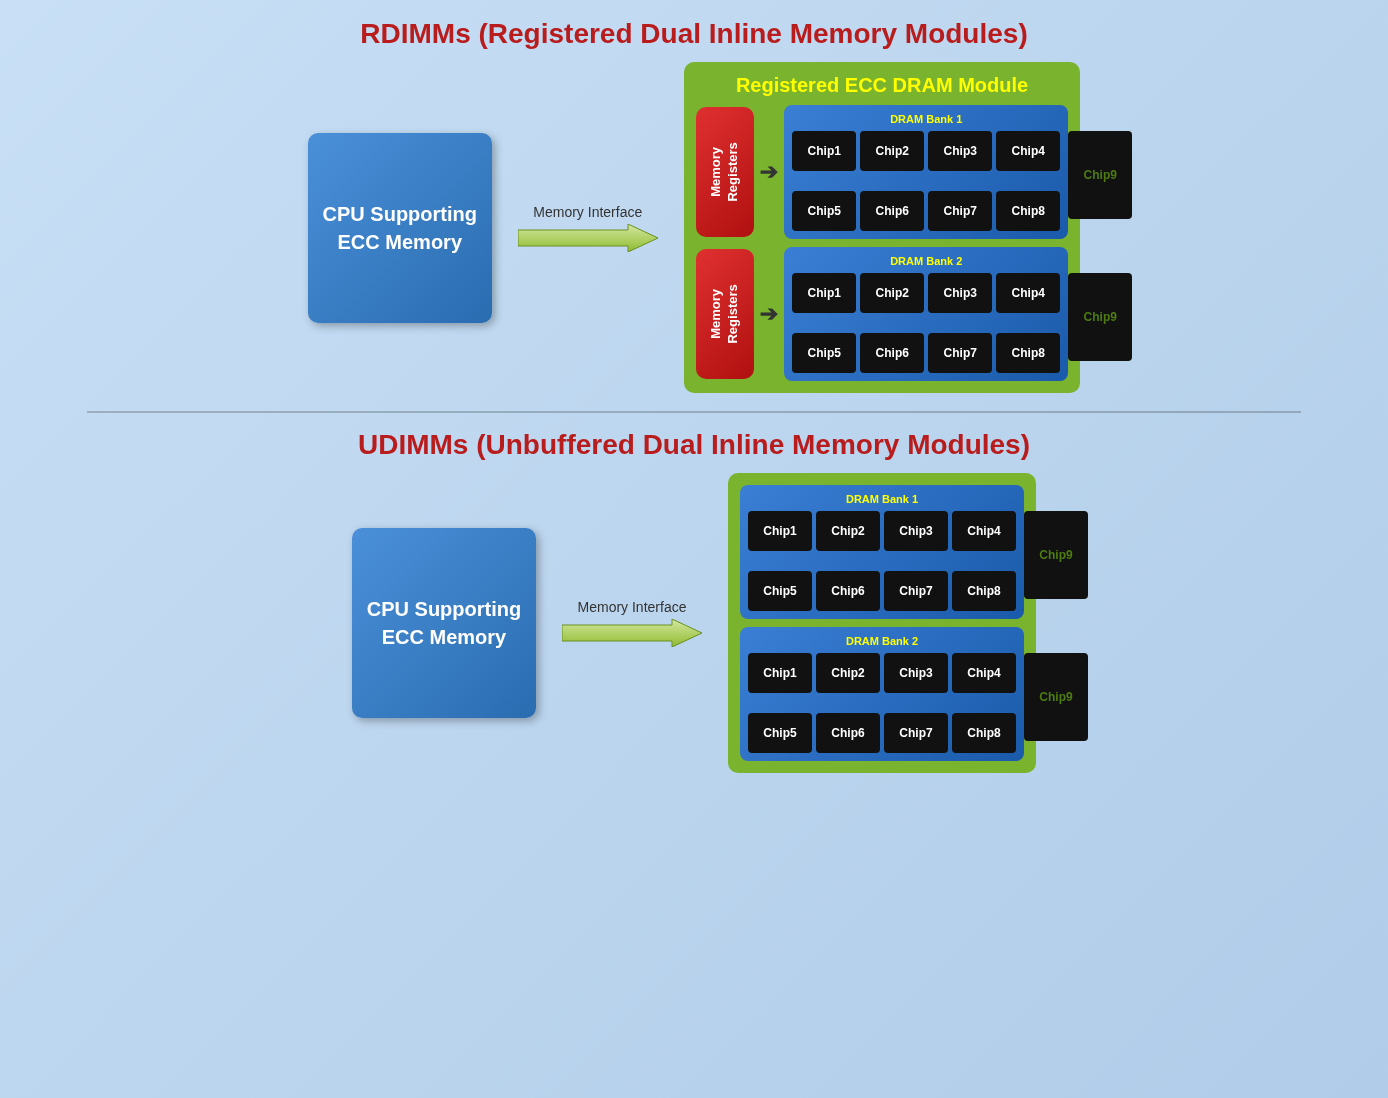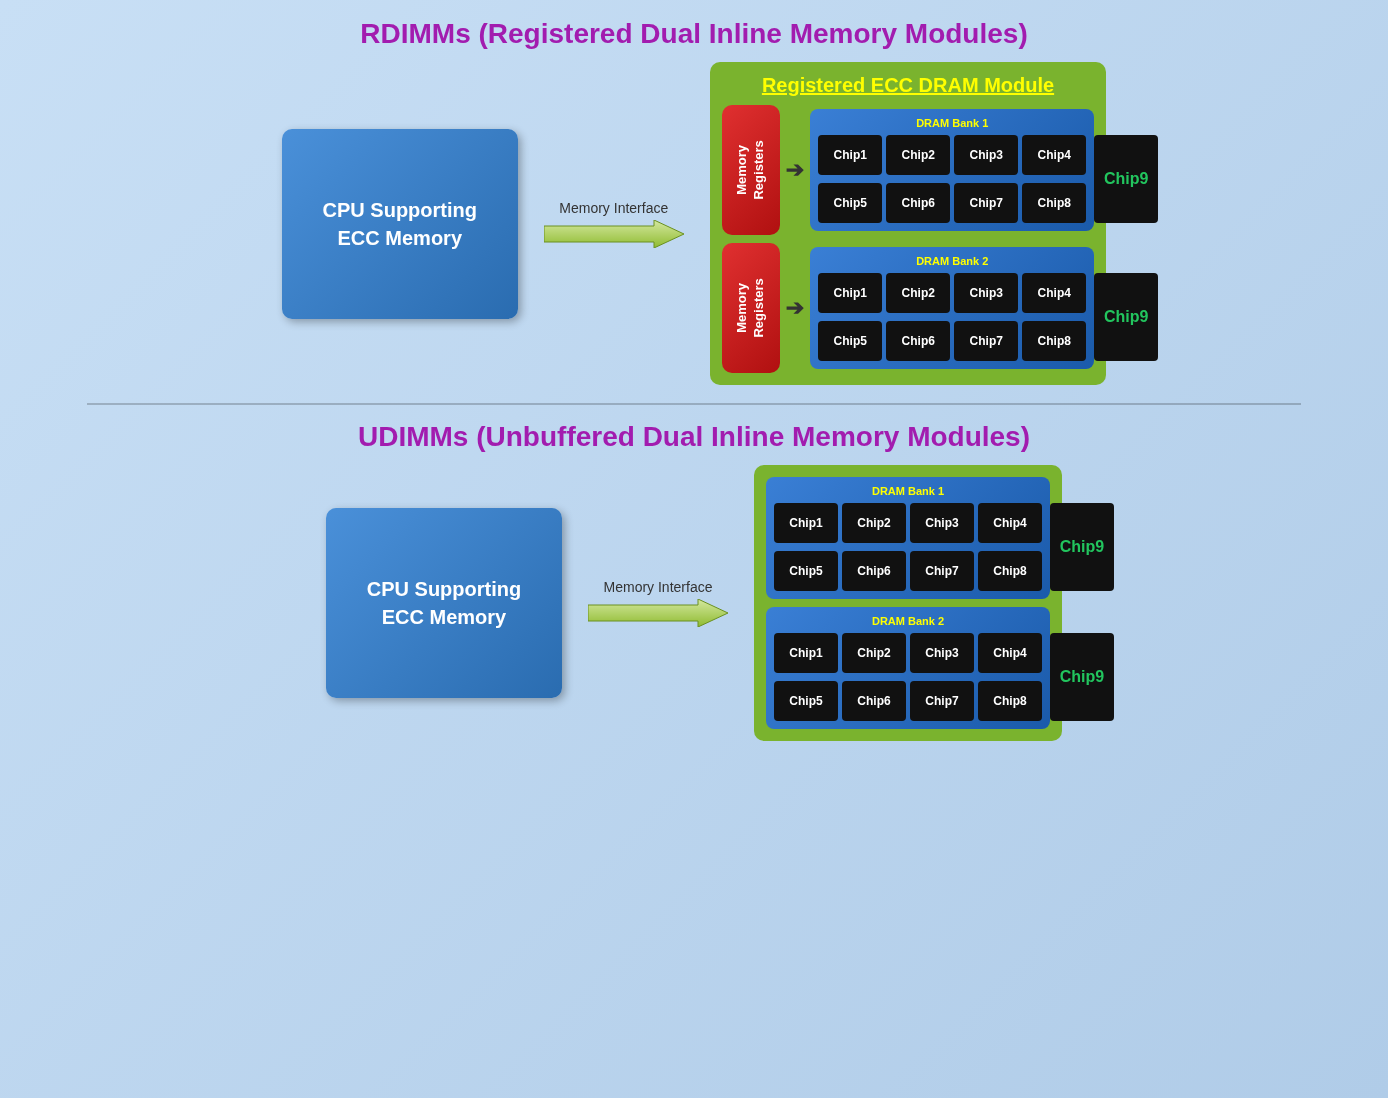--- a/index.html
+++ b/index.html
@@ -11,21 +11,21 @@
       overflow: hidden;
       display: flex;
       flex-direction: column;
       align-items: center;
       padding: 10px 20px;
     }
 
     .main-title {
       font-size: 28px;
       font-weight: bold;
-      color: #a21caf;
+      color: #b91c1c;
       text-align: center;
       margin-bottom: 12px;
       margin-top: 8px;
     }
 
     .section {
       display: flex;
       flex-direction: column;
       align-items: center;
       width: 100%;
@@ -35,21 +35,21 @@
     .diagram-row {
       display: flex;
       align-items: center;
       gap: 0;
       width: 100%;
       justify-content: center;
     }
 
     
     .cpu-box {
-      width: 236px;
+      width: 184px;
       height: 190px;
       background: linear-gradient(135deg, #4a90d9, #2a6cb0);
       border-radius: 10px;
       display: flex;
       align-items: center;
       justify-content: center;
       text-align: center;
       color: white;
       font-size: 20px;
       font-weight: bold;
@@ -94,21 +94,20 @@
       padding: 12px;
       flex-shrink: 0;
     }
 
     .module-title {
       color: #ffff00;
       font-size: 20px;
       font-weight: bold;
       text-align: center;
       margin-bottom: 8px;
-      text-decoration: underline;
     }
 
     .module-inner {
       display: flex;
       flex-direction: row;
       gap: 8px;
       align-items: stretch;
     }
 
     .memory-register {
@@ -153,21 +152,21 @@
       color: #ffff00;
       font-size: 11px;
       font-weight: bold;
       text-align: center;
       margin-bottom: 6px;
     }
 
     .chip-grid {
       display: flex;
       flex-direction: column;
-      gap: 8px;
+      gap: 20px;
       position: relative;
     }
 
     .chip-row {
       display: flex;
       flex-direction: row;
       gap: 4px;
       align-items: center;
     }
 
@@ -179,22 +178,22 @@
       width: 64px;
       height: 40px;
       display: flex;
       align-items: center;
       justify-content: center;
       border-radius: 4px;
     }
 
     .chip-9 {
       background: #111;
-      color: #22c55e;
-      font-size: 16px;
+      color: #4d7c0f;
+      font-size: 12px;
       font-weight: bold;
       width: 64px;
       height: 88px;
       display: flex;
       align-items: center;
       justify-content: center;
       border-radius: 4px;
       position: absolute;
       right: -72px;
       top: 0;

